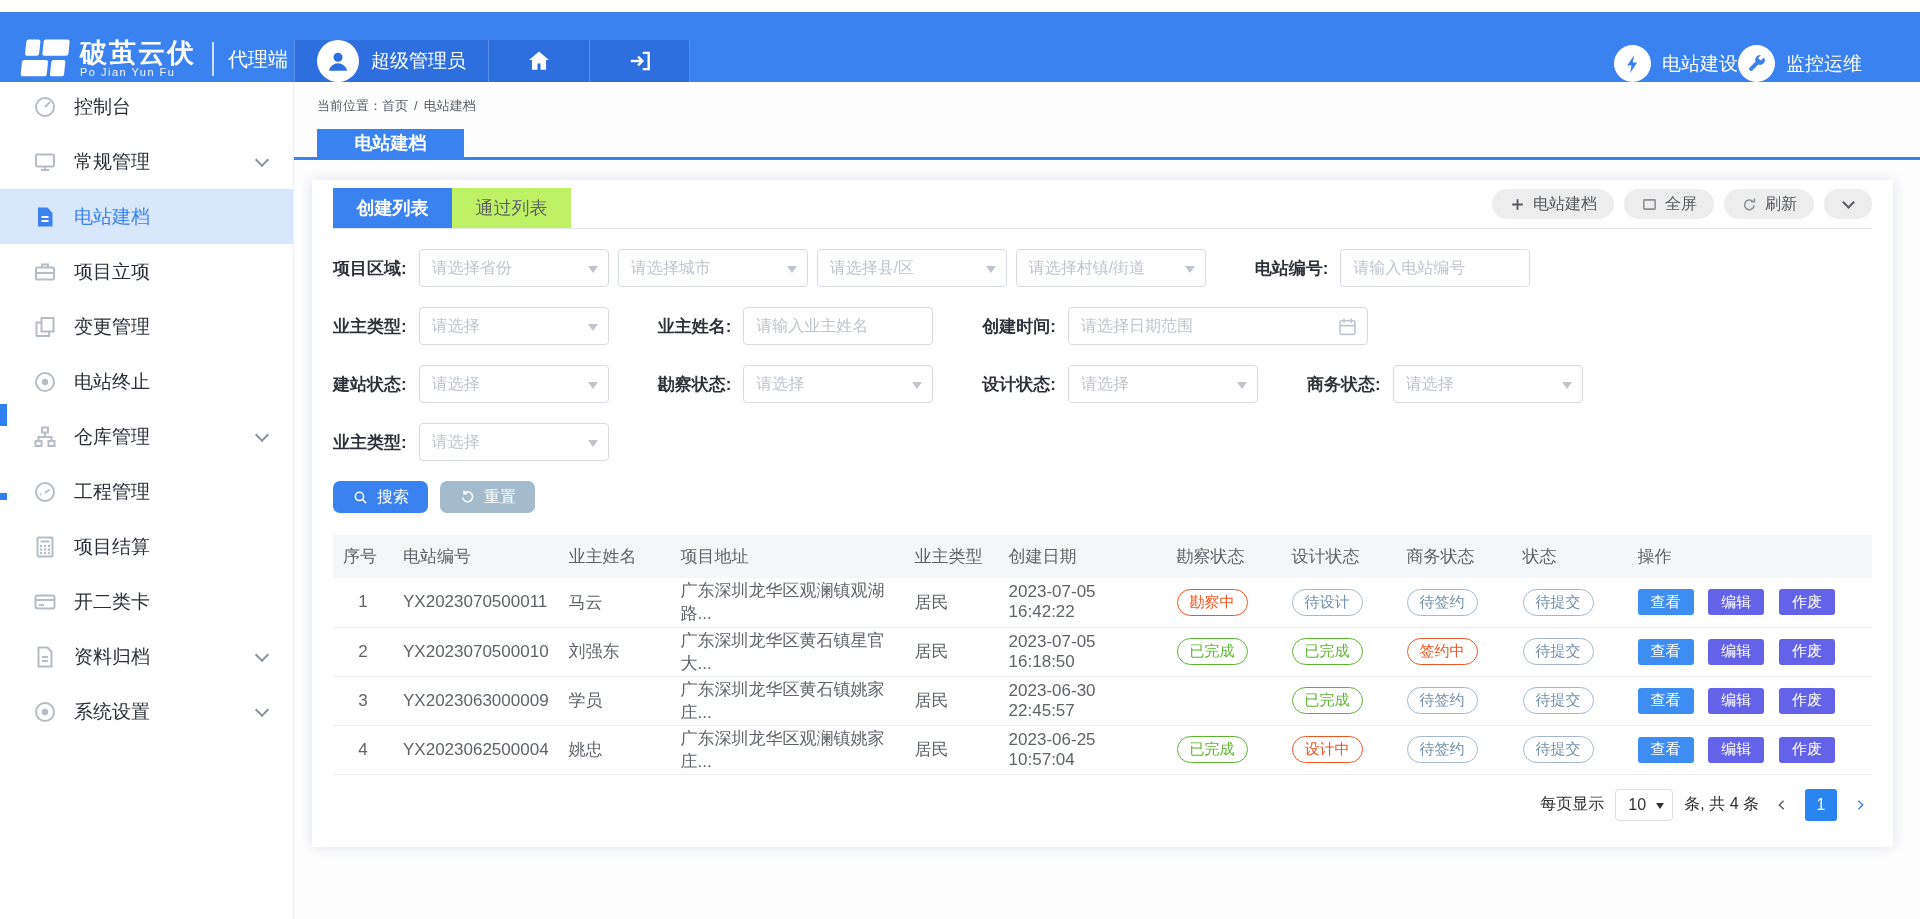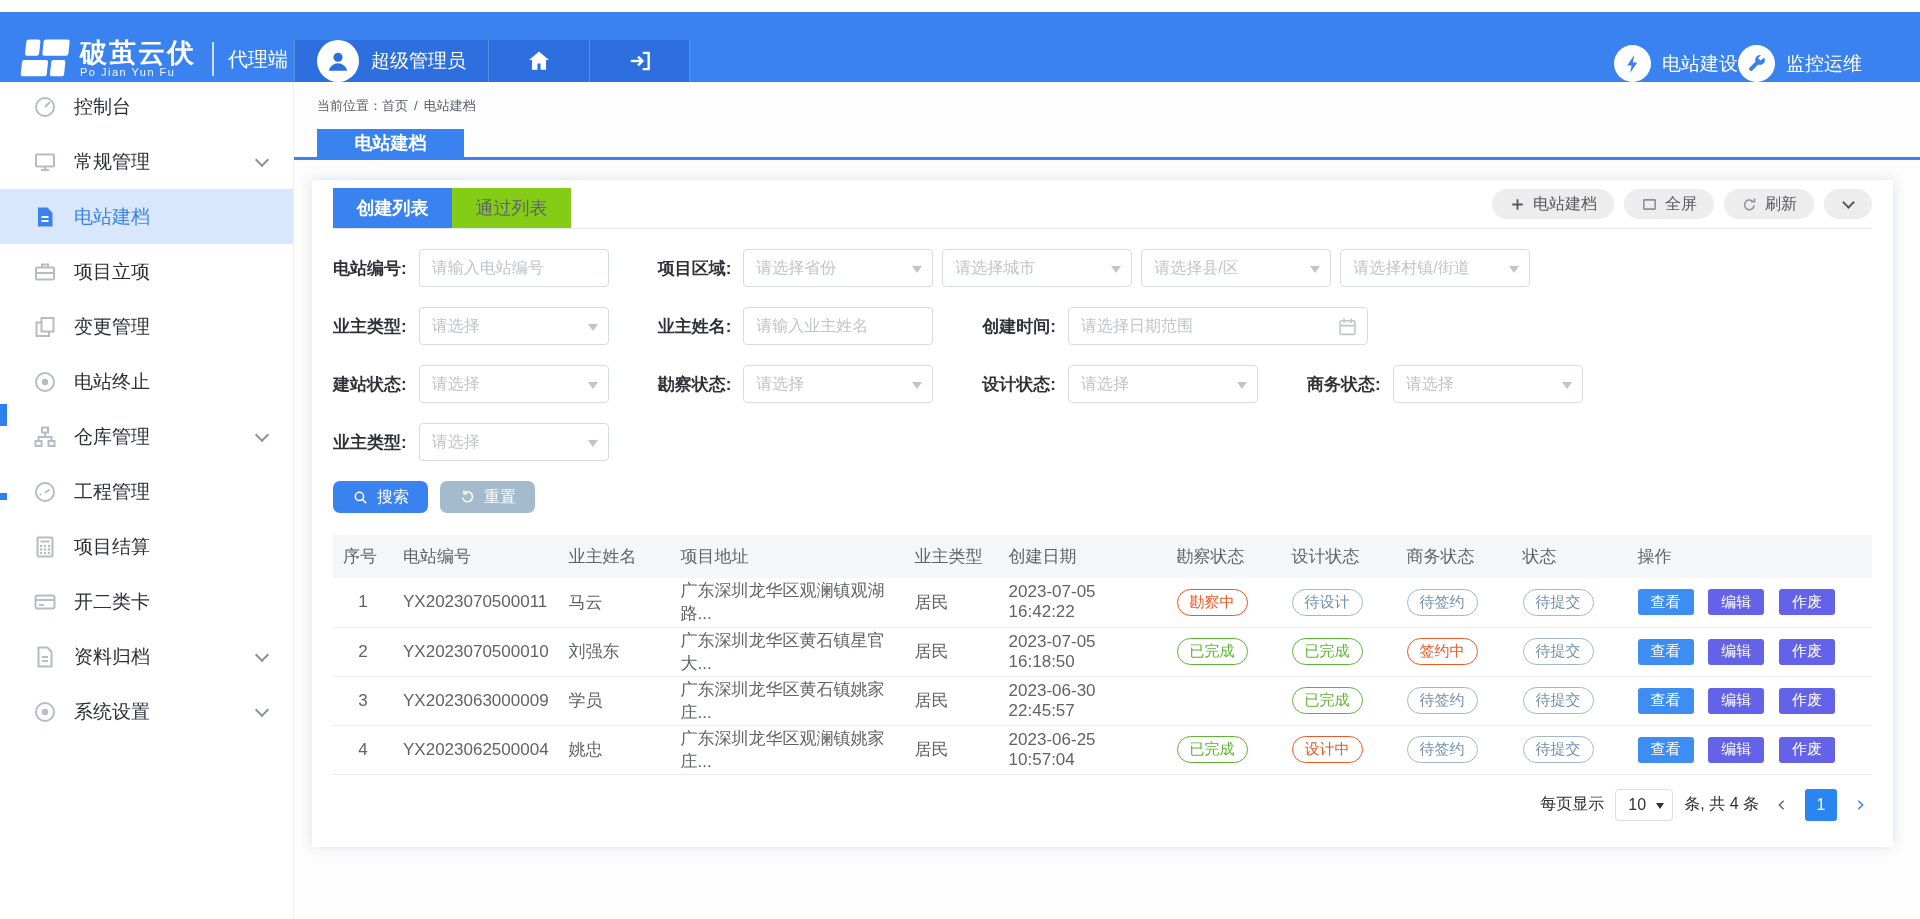--- a/index.html
+++ b/index.html
@@ -48,21 +48,21 @@
   .crumb .sep{margin:0 6px}
   .page-tab{display:block;width:147px;height:28px;line-height:28px;margin:14px 0 0 23px;
     background:#3a82f0;color:#fff;font-size:18px;font-weight:bold;text-align:center;cursor:pointer}
   .blue-line{height:3px;background:#3a82f0}
 
   .card{margin:20px 27px 0 18px;background:#fff;border-radius:2px;
     box-shadow:0 0 14px rgba(15,40,77,.13);padding:4px 21px 26px}
 
   .tabs-row{display:flex;align-items:flex-end;border-bottom:1px solid #e4e7ec;padding-top:4px}
   .ptab{width:119px;height:40px;display:flex;align-items:center;justify-content:center;
-    font-size:18px;background:#84cc16;color:#5f6368;cursor:pointer}
+    font-size:18px;background:#bef264;color:#5f6368;cursor:pointer}
   .ptab.active{background:#3a82f0;color:#fff;font-weight:bold}
   .toolbar{margin-left:auto;display:flex;align-items:center;gap:10px;padding-bottom:9px}
   .tbtn{height:30px;border-radius:15px;background:#ededee;color:#55585e;font-size:16px;
     display:flex;align-items:center;gap:7px;padding:0 17px;border:none;cursor:pointer}
   .tbtn svg{width:17px;height:17px}
   .tbtn .chev2{width:9px;height:9px;border-right:2px solid #55585e;border-bottom:2px solid #55585e;
     transform:rotate(45deg);margin-top:-4px}
 
   
   .filters{padding-top:20px}
@@ -310,41 +310,41 @@
         </button>
         <button class="tbtn" style="width:48px;justify-content:center">
           <span class="chev2"></span>
         </button>
       </div>
     </div>
 
     <div class="filters">
       <div class="frow">
         <div class="fgroup">
+          <span class="flabel">项目区域:</span>
+          <div class="ctrl select">
+            <span class="ph">请选择省份</span>
+            <span class="caret"></span>
+          </div>
+          <div class="ctrl select">
+            <span class="ph">请选择城市</span>
+            <span class="caret"></span>
+          </div>
+          <div class="ctrl select">
+            <span class="ph">请选择县/区</span>
+            <span class="caret"></span>
+          </div>
+          <div class="ctrl select">
+            <span class="ph">请选择村镇/街道</span>
+            <span class="caret"></span>
+          </div>
+        </div>
+        <div class="fgroup">
           <span class="flabel">电站编号:</span>
           <input class="ctrl" placeholder="请输入电站编号" style="">
-        </div>
-        <div class="fgroup">
-          <span class="flabel">项目区域:</span>
-          <div class="ctrl select">
-            <span class="ph">请选择省份</span>
-            <span class="caret"></span>
-          </div>
-          <div class="ctrl select">
-            <span class="ph">请选择城市</span>
-            <span class="caret"></span>
-          </div>
-          <div class="ctrl select">
-            <span class="ph">请选择县/区</span>
-            <span class="caret"></span>
-          </div>
-          <div class="ctrl select">
-            <span class="ph">请选择村镇/街道</span>
-            <span class="caret"></span>
-          </div>
         </div>
       </div>
 
       <div class="frow">
         <div class="fgroup">
           <span class="flabel">业主类型:</span>
           <div class="ctrl select">
             <span class="ph">请选择</span>
             <span class="caret"></span>
           </div>

